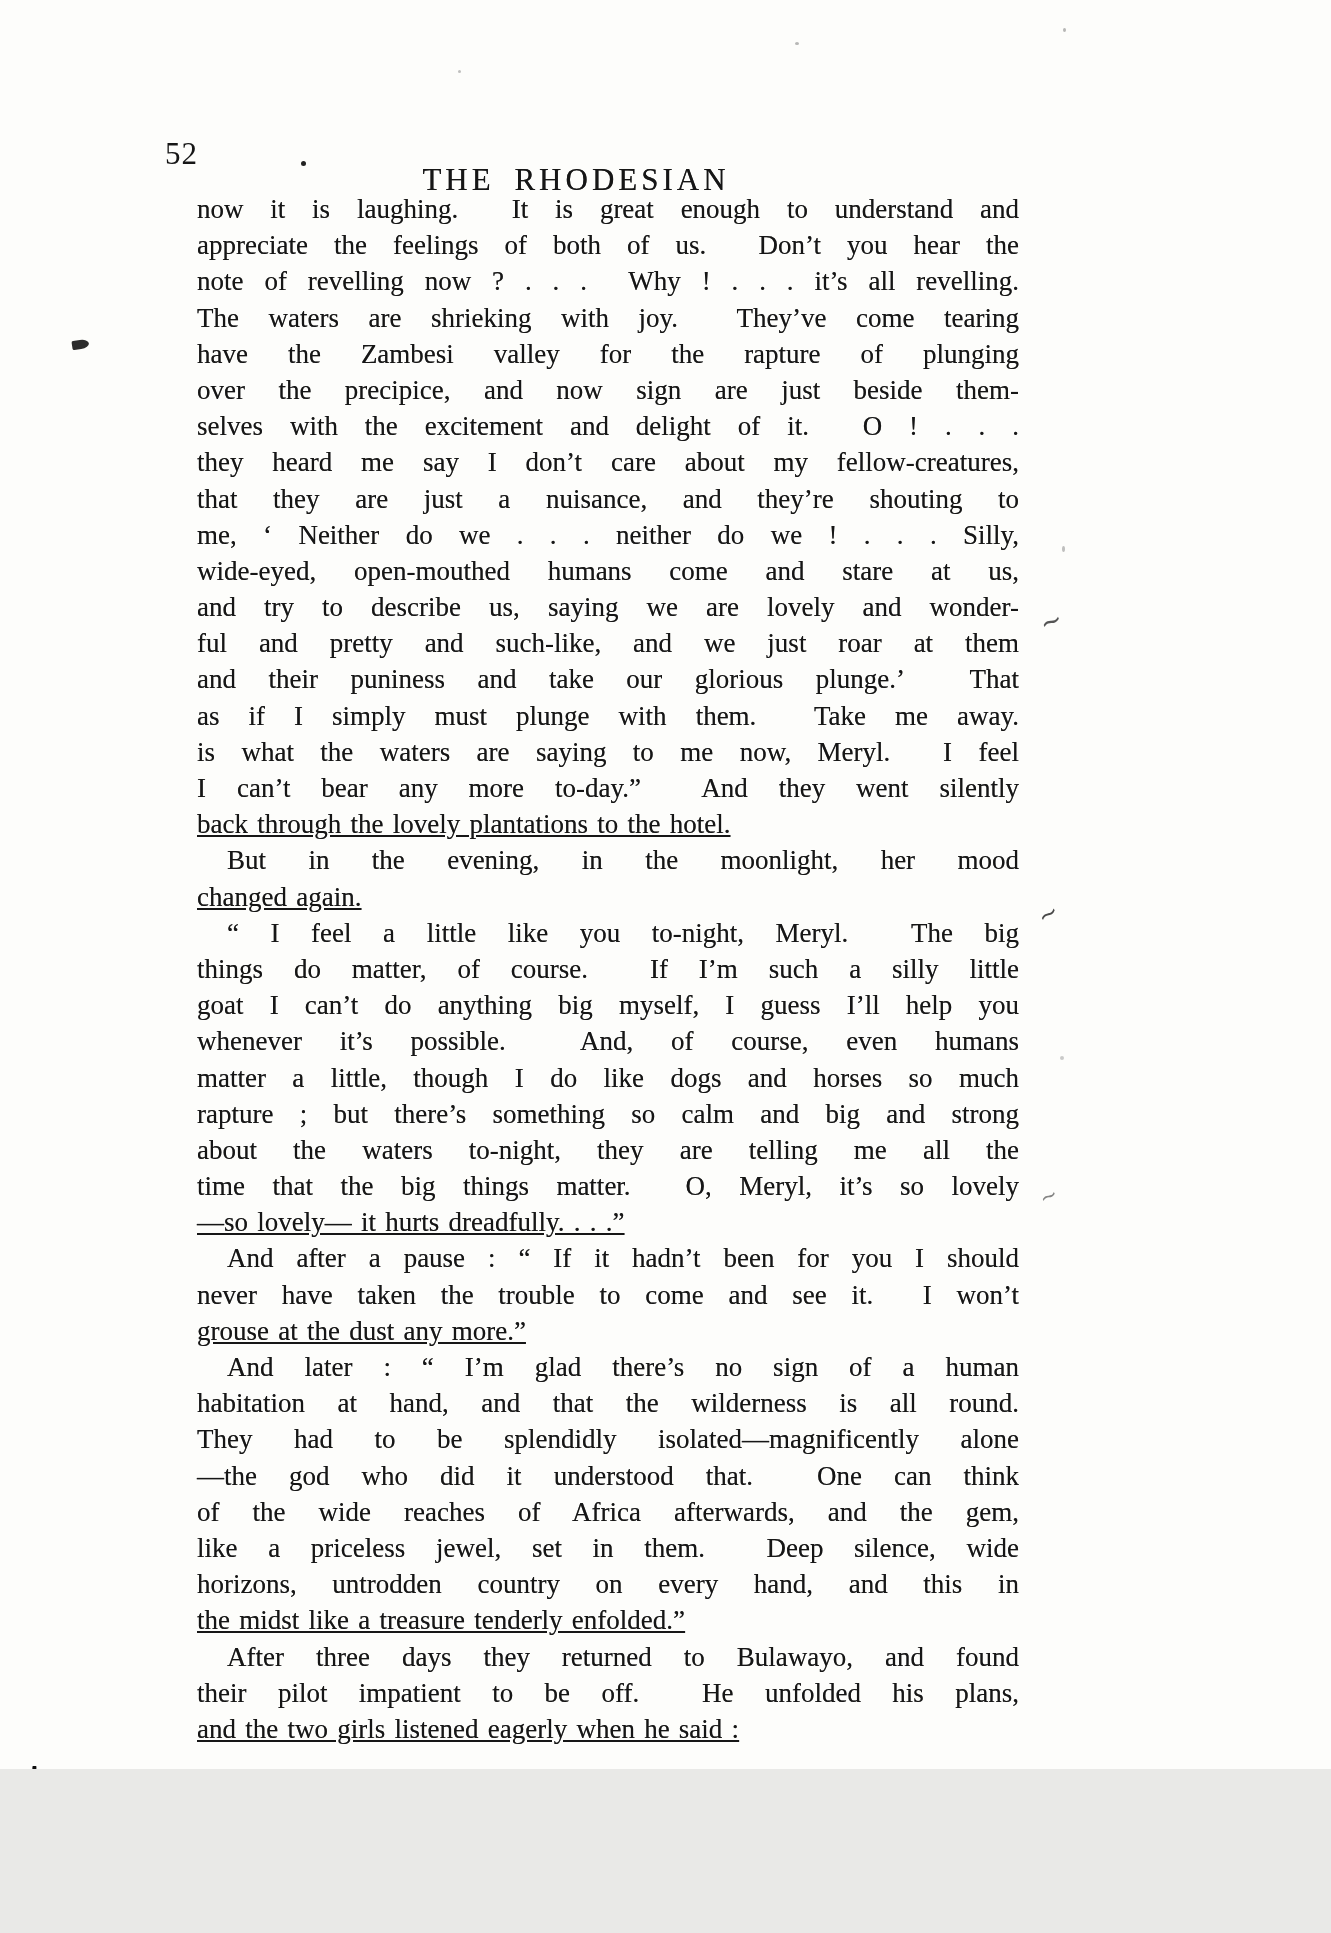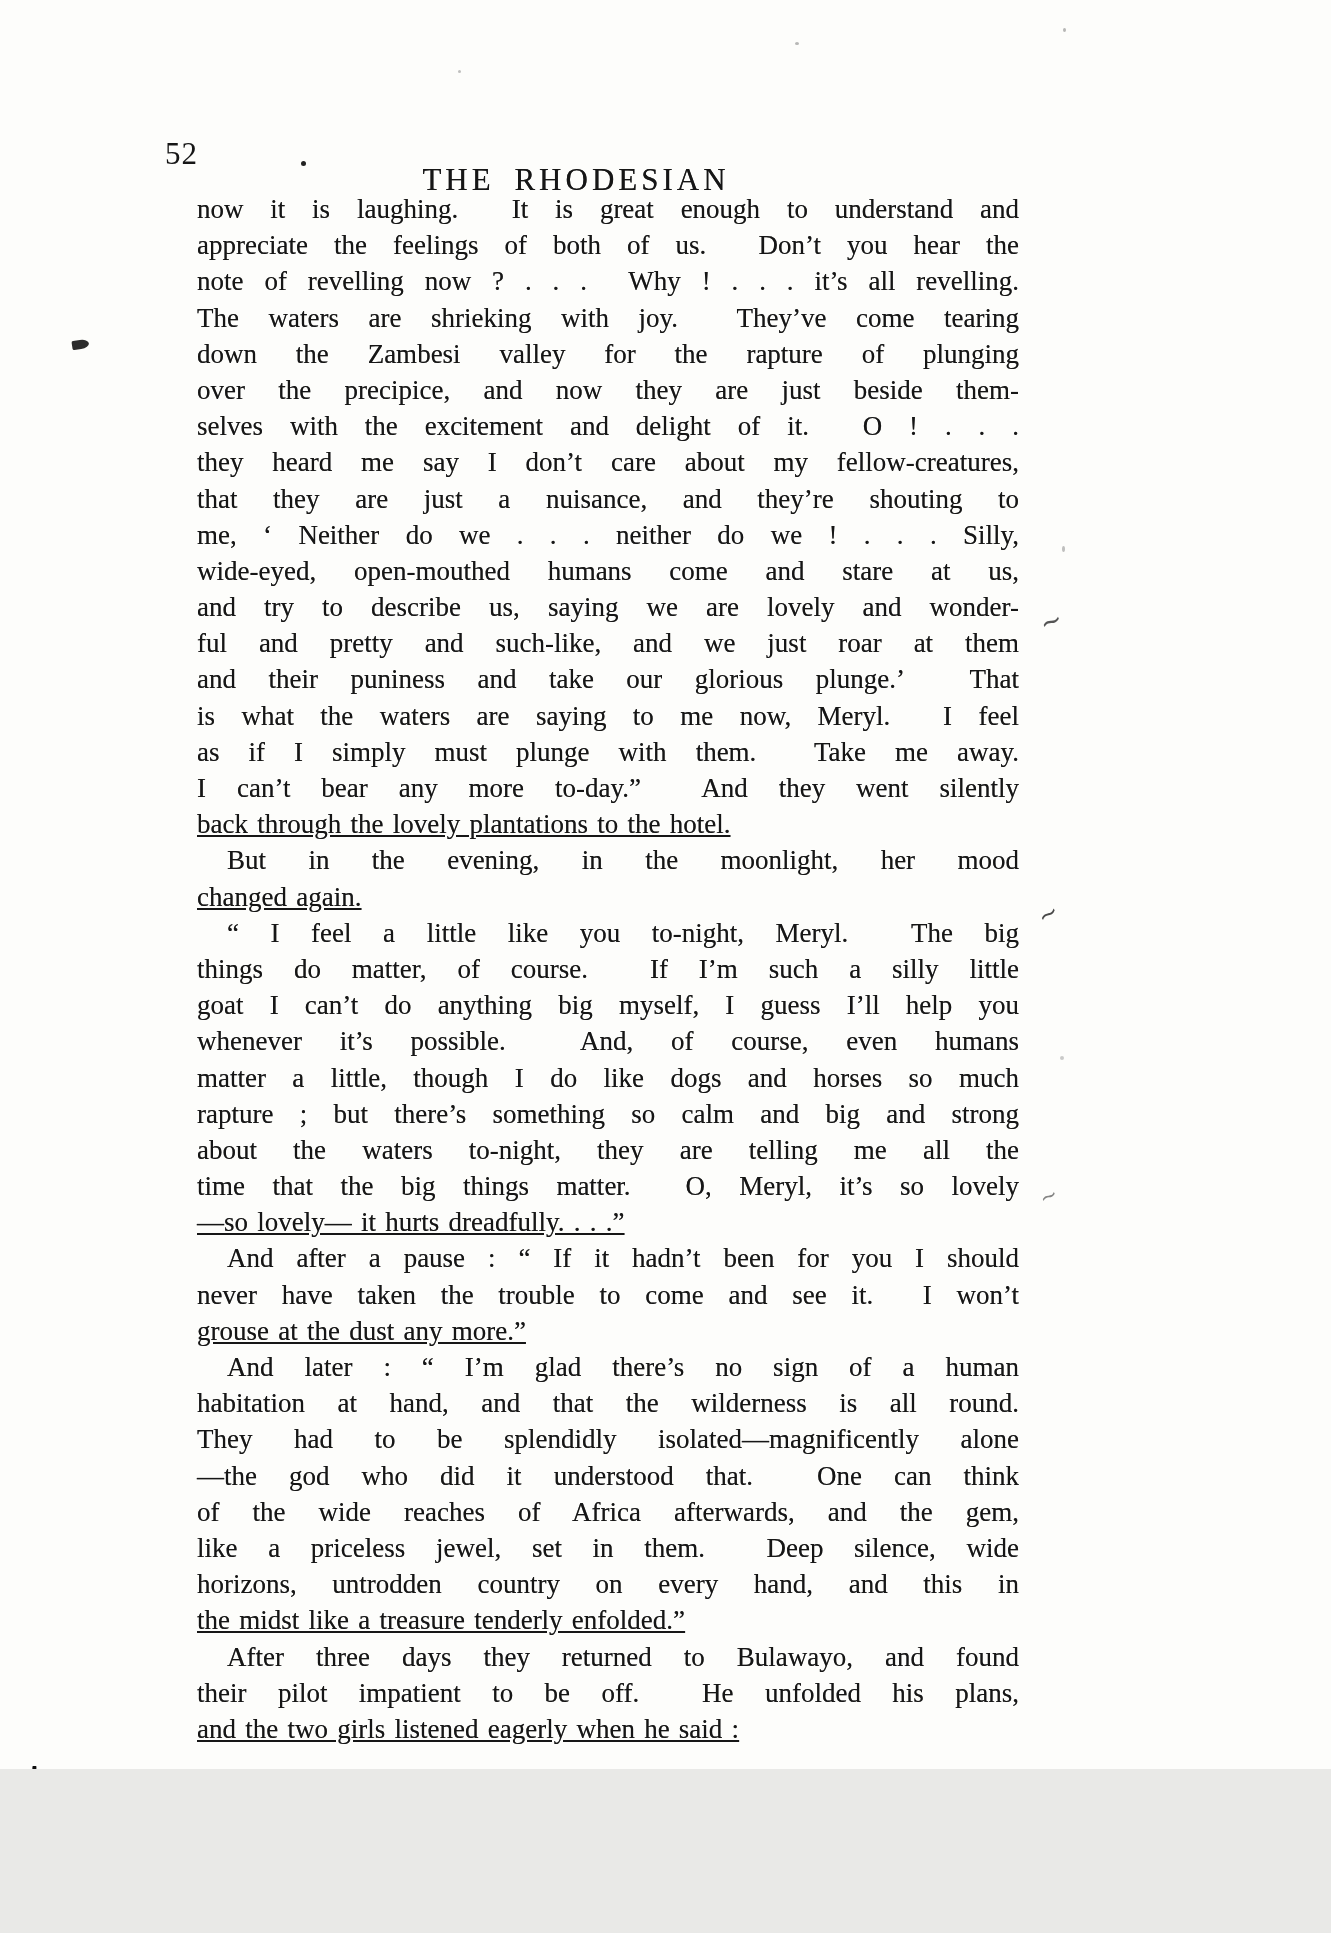--- a/index.html
+++ b/index.html
@@ -91,32 +91,32 @@
   <div class="header">
     <span class="pagenum">52</span>
     <span class="running-title">THE RHODESIAN</span>
   </div>
 
   <div class="text-block">
       <div class="line">now it is laughing.&nbsp; It is great enough to understand and</div>
       <div class="line">appreciate the feelings of both of us.&nbsp; Don’t you hear the</div>
       <div class="line">note of revelling now ? . . .&nbsp; Why ! . . . it’s all revelling.</div>
       <div class="line">The waters are shrieking with joy.&nbsp; They’ve come tearing</div>
-      <div class="line">down the Zambesi valley for the rapture of plunging</div>
-      <div class="line">over the precipice, and now they are just beside them-</div>
+      <div class="line">have the Zambesi valley for the rapture of plunging</div>
+      <div class="line">over the precipice, and now sign are just beside them-</div>
       <div class="line">selves with the excitement and delight of it.&nbsp; O ! . . .</div>
       <div class="line">they heard me say I don’t care about my fellow-creatures,</div>
       <div class="line">that they are just a nuisance, and they’re shouting to</div>
       <div class="line">me, ‘ Neither do we . . . neither do we ! . . . Silly,</div>
       <div class="line">wide-eyed, open-mouthed humans come and stare at us,</div>
       <div class="line">and try to describe us, saying we are lovely and wonder-</div>
       <div class="line">ful and pretty and such-like, and we just roar at them</div>
       <div class="line">and their puniness and take our glorious plunge.’&nbsp; That</div>
+      <div class="line">as if I simply must plunge with them.&nbsp; Take me away.</div>
       <div class="line">is what the waters are saying to me now, Meryl.&nbsp; I feel</div>
-      <div class="line">as if I simply must plunge with them.&nbsp; Take me away.</div>
       <div class="line">I can’t bear any more to-day.”&nbsp; And they went silently</div>
       <div class="line last">back through the lovely plantations to the hotel.</div>
       <div class="line indent">But in the evening, in the moonlight, her mood</div>
       <div class="line last">changed again.</div>
       <div class="line indent">“ I feel a little like you to-night, Meryl.&nbsp; The big</div>
       <div class="line">things do matter, of course.&nbsp; If I’m such a silly little</div>
       <div class="line">goat I can’t do anything big myself, I guess I’ll help you</div>
       <div class="line">whenever it’s possible.&nbsp; And, of course, even humans</div>
       <div class="line">matter a little, though I do like dogs and horses so much</div>
       <div class="line">rapture ; but there’s something so calm and big and strong</div>

